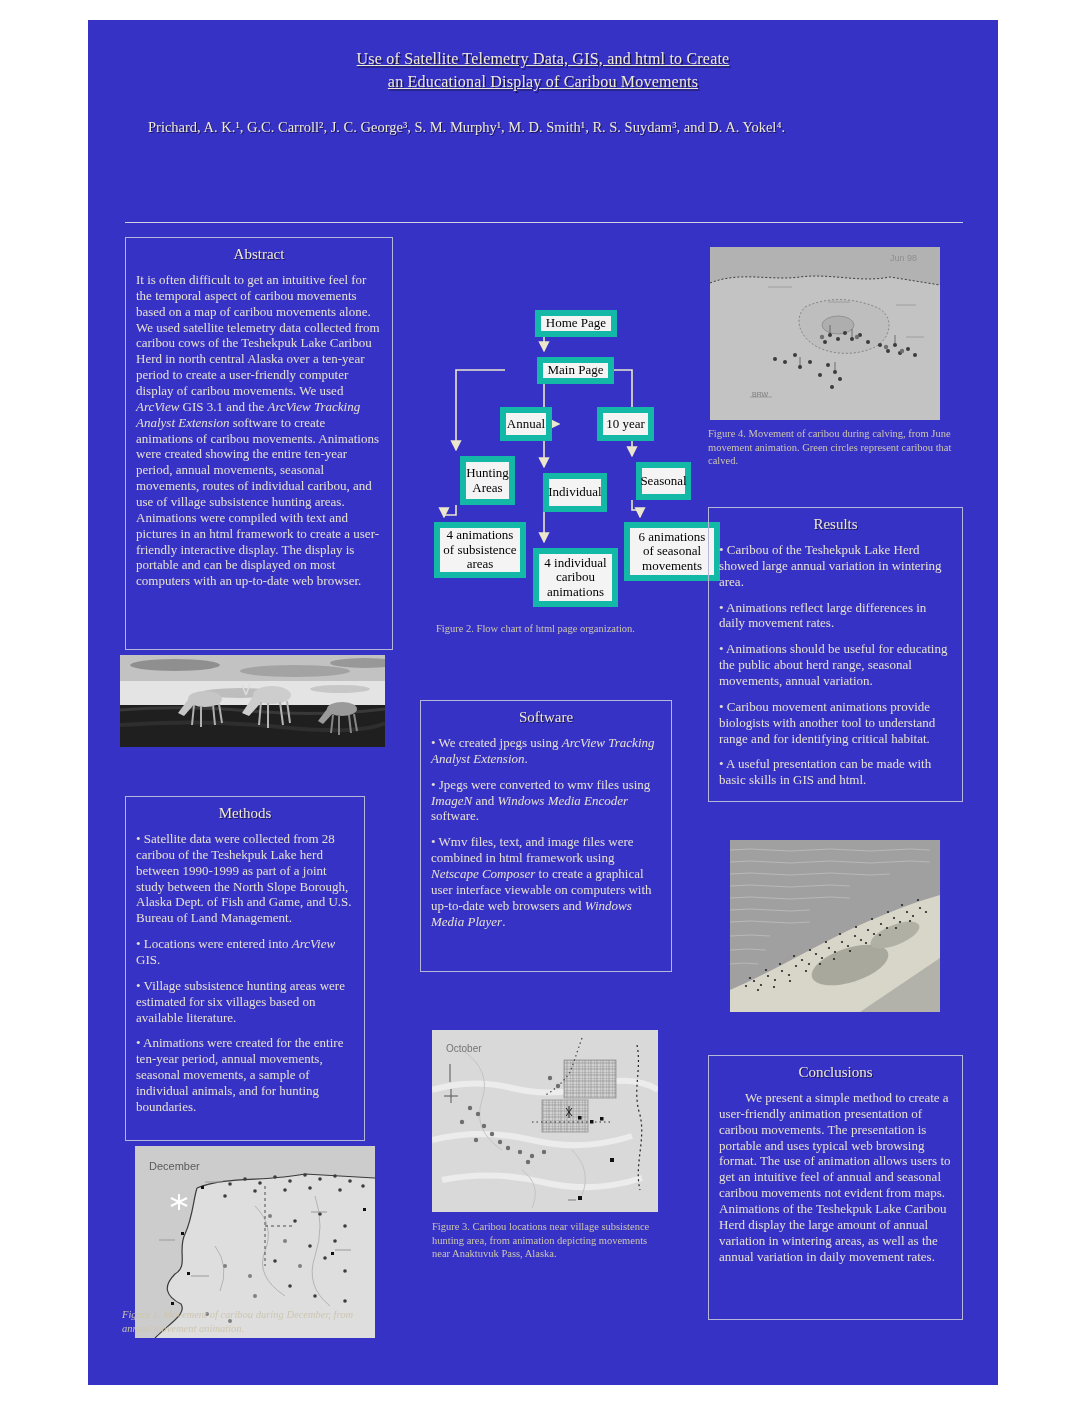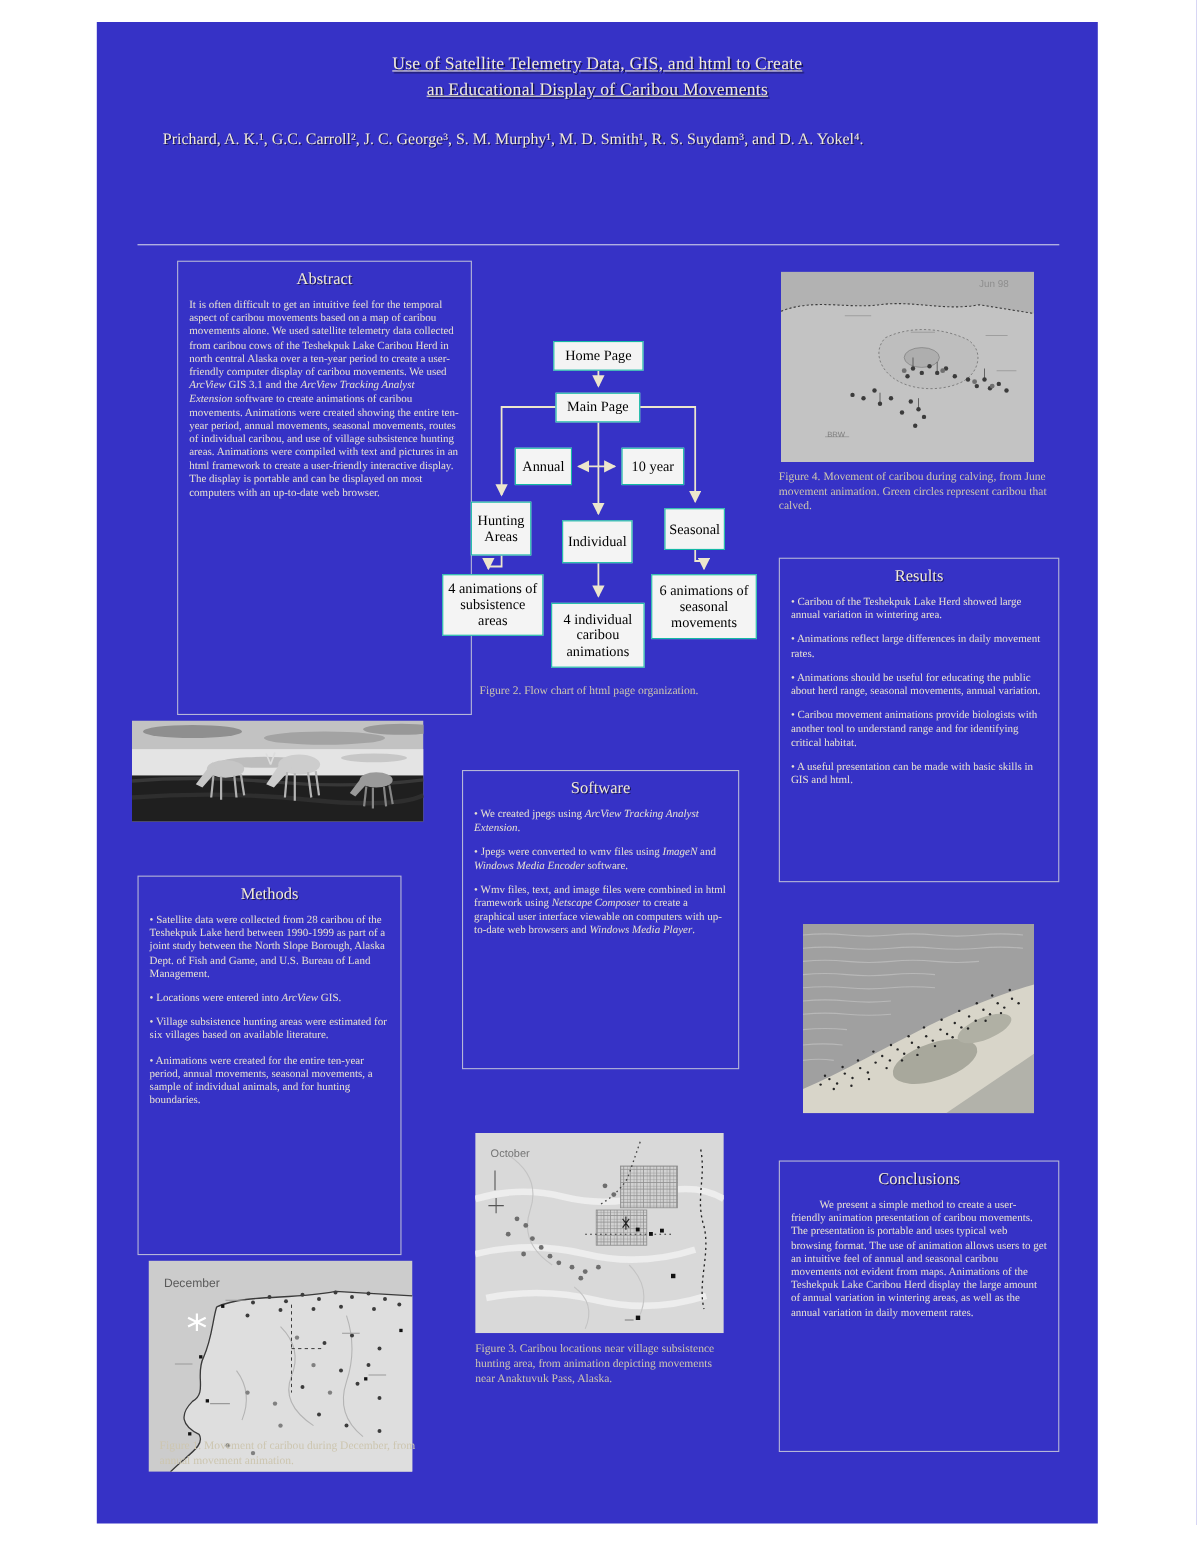--- a/index.html
+++ b/index.html
@@ -25,52 +25,52 @@
   .byline{
     position:absolute;left:60px;top:98px;width:812px;font-size:14.5px;line-height:1.28;
     color:var(--heading-text);text-shadow:1px 1px 0 var(--title-shadow);
   }
   .rule{position:absolute;left:37px;top:202px;width:838px;height:0;border-top:1px solid #cfcfe6;}
   .panel{position:absolute;border:1px solid var(--panel-border);padding:6px 10px 8px 10px;}
   .panel h2{
     margin:2px 0 9px 0;font-size:15px;font-weight:normal;text-align:center;
     color:var(--heading-text);text-shadow:1px 1px 0 var(--title-shadow);
   }
-  .panel p{margin:0 0 10px 0;font-size:10px;line-height:1.22;color:var(--body-text);}
+  .panel p{margin:0 0 10px 0;font-size:13px;line-height:1.22;color:var(--body-text);}
   .panel p:last-child{margin-bottom:0;}
   .indent-first{text-indent:26px;}
   .caption{
     position:absolute;font-size:10.5px;line-height:1.3;color:var(--caption-text);
   }
   .figimg{position:absolute;display:block;}
   .figimg svg{display:block;width:100%;height:100%;}
   
   .flowchart{position:absolute;left:300px;top:285px;width:315px;height:318px;}
   .fc-lines{position:absolute;left:0;top:0;width:315px;height:318px;}
   .fc-node{
-    position:absolute;background:var(--node-bg);border:1px solid #14b8a6;color:var(--node-text);
+    position:absolute;background:var(--node-bg);border:6px solid #14b8a6;color:var(--node-text);
     font-size:13px;line-height:1.12;display:flex;align-items:center;justify-content:center;
-    text-align:center;padding:2px;
+    text-align:center;padding:2px;margin-left:32px;
   }
 </style>
 </head>
 <body>
 
 <div class="poster">
 
   <div class="title">
     <div>Use of Satellite Telemetry Data, GIS, and html  to Create</div>
     <div>an Educational Display of Caribou Movements</div>
   </div>
   <div class="byline">
     <div>Prichard, A. K.¹, G.C. Carroll², J. C. George³, S. M. Murphy¹, M. D. Smith¹, R. S. Suydam³, and D. A. Yokel⁴.</div>
   </div>
   <div class="rule"></div>
 
-  <div class="panel" style="left:37px;top:217px;width:268px;height:413px;margin-left:36px;">
+  <div class="panel" style="left:37px;top:217px;width:268px;height:413px;">
     <h2>Abstract</h2>
     <p><span>It is often difficult to get an intuitive feel for the temporal aspect of caribou movements based on a map of caribou movements alone.  We used satellite telemetry data collected from caribou cows of the Teshekpuk Lake Caribou Herd in north central Alaska over a ten-year period to create a user-friendly computer display of caribou movements.  We used </span><i>ArcView</i><span> GIS 3.1 and the </span><i>ArcView Tracking Analyst Extension</i><span> software to create animations of caribou movements.  Animations were created showing the entire ten-year period, annual movements, seasonal movements, routes of individual caribou, and use of village subsistence hunting areas.  Animations were compiled with text and pictures in an html framework to create a user-friendly interactive display.  The display is portable and can be displayed on most computers with an up-to-date web browser.</span></p>
   </div>
 
   <div class="flowchart">
     <svg class="fc-lines" viewBox="0 0 315 318">
       <defs>
         <marker id="arr" viewBox="0 0 8 8" refX="7" refY="4" markerWidth="7" markerHeight="7" orient="auto-start-reverse">
           <path d="M0,0 L8,4 L0,8 Z" fill="var(--connector)"></path>
         </marker>
@@ -422,15 +422,15 @@
       </g>
       <g stroke="#9a9a9a" stroke-width="1">
         <path d="M70,36 H88"></path>
           <path d="M24,94 H40"></path>
           <path d="M56,130 H74"></path>
           <path d="M200,104 H216"></path>
           <path d="M176,66 H192"></path>
       </g>
     </svg>
   </div>
-  <div class="caption" style="left:57px;top:1288px;width:240px;">Figure 1. Movement of caribou during December, from annual movement animation.</div>
+  <div class="caption" style="left:34px;top:1288px;width:240px;font-style:italic;">Figure 1. Movement of caribou during December, from annual movement animation.</div>
 
 </div>
 
 </body></html>

